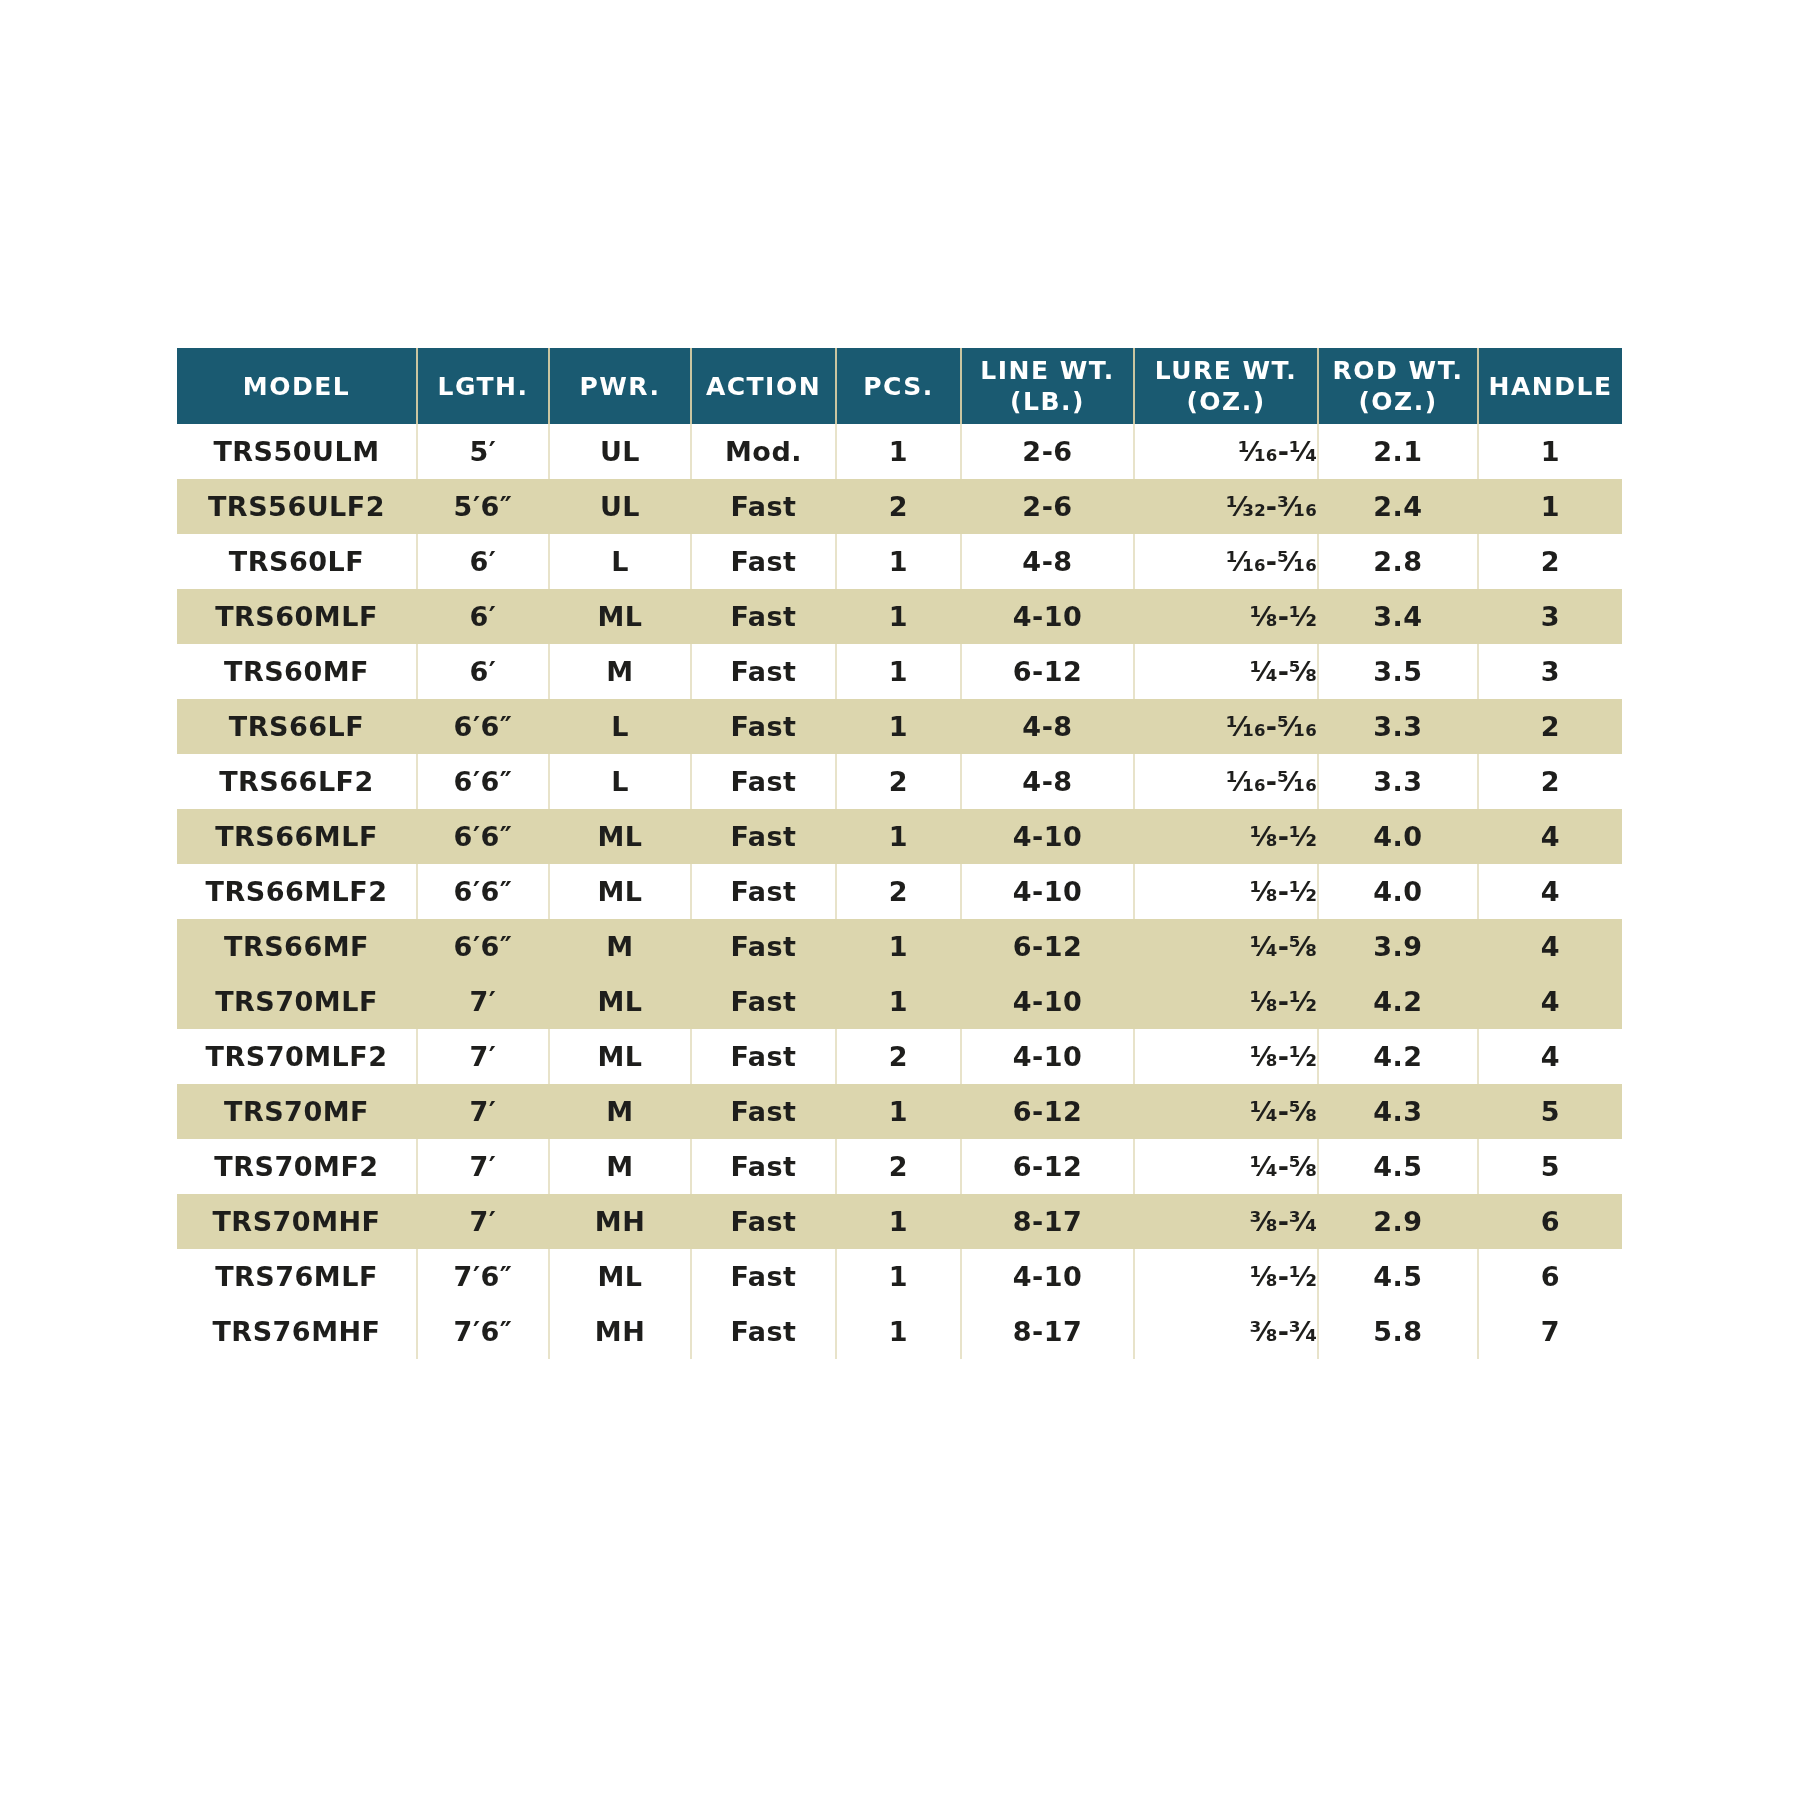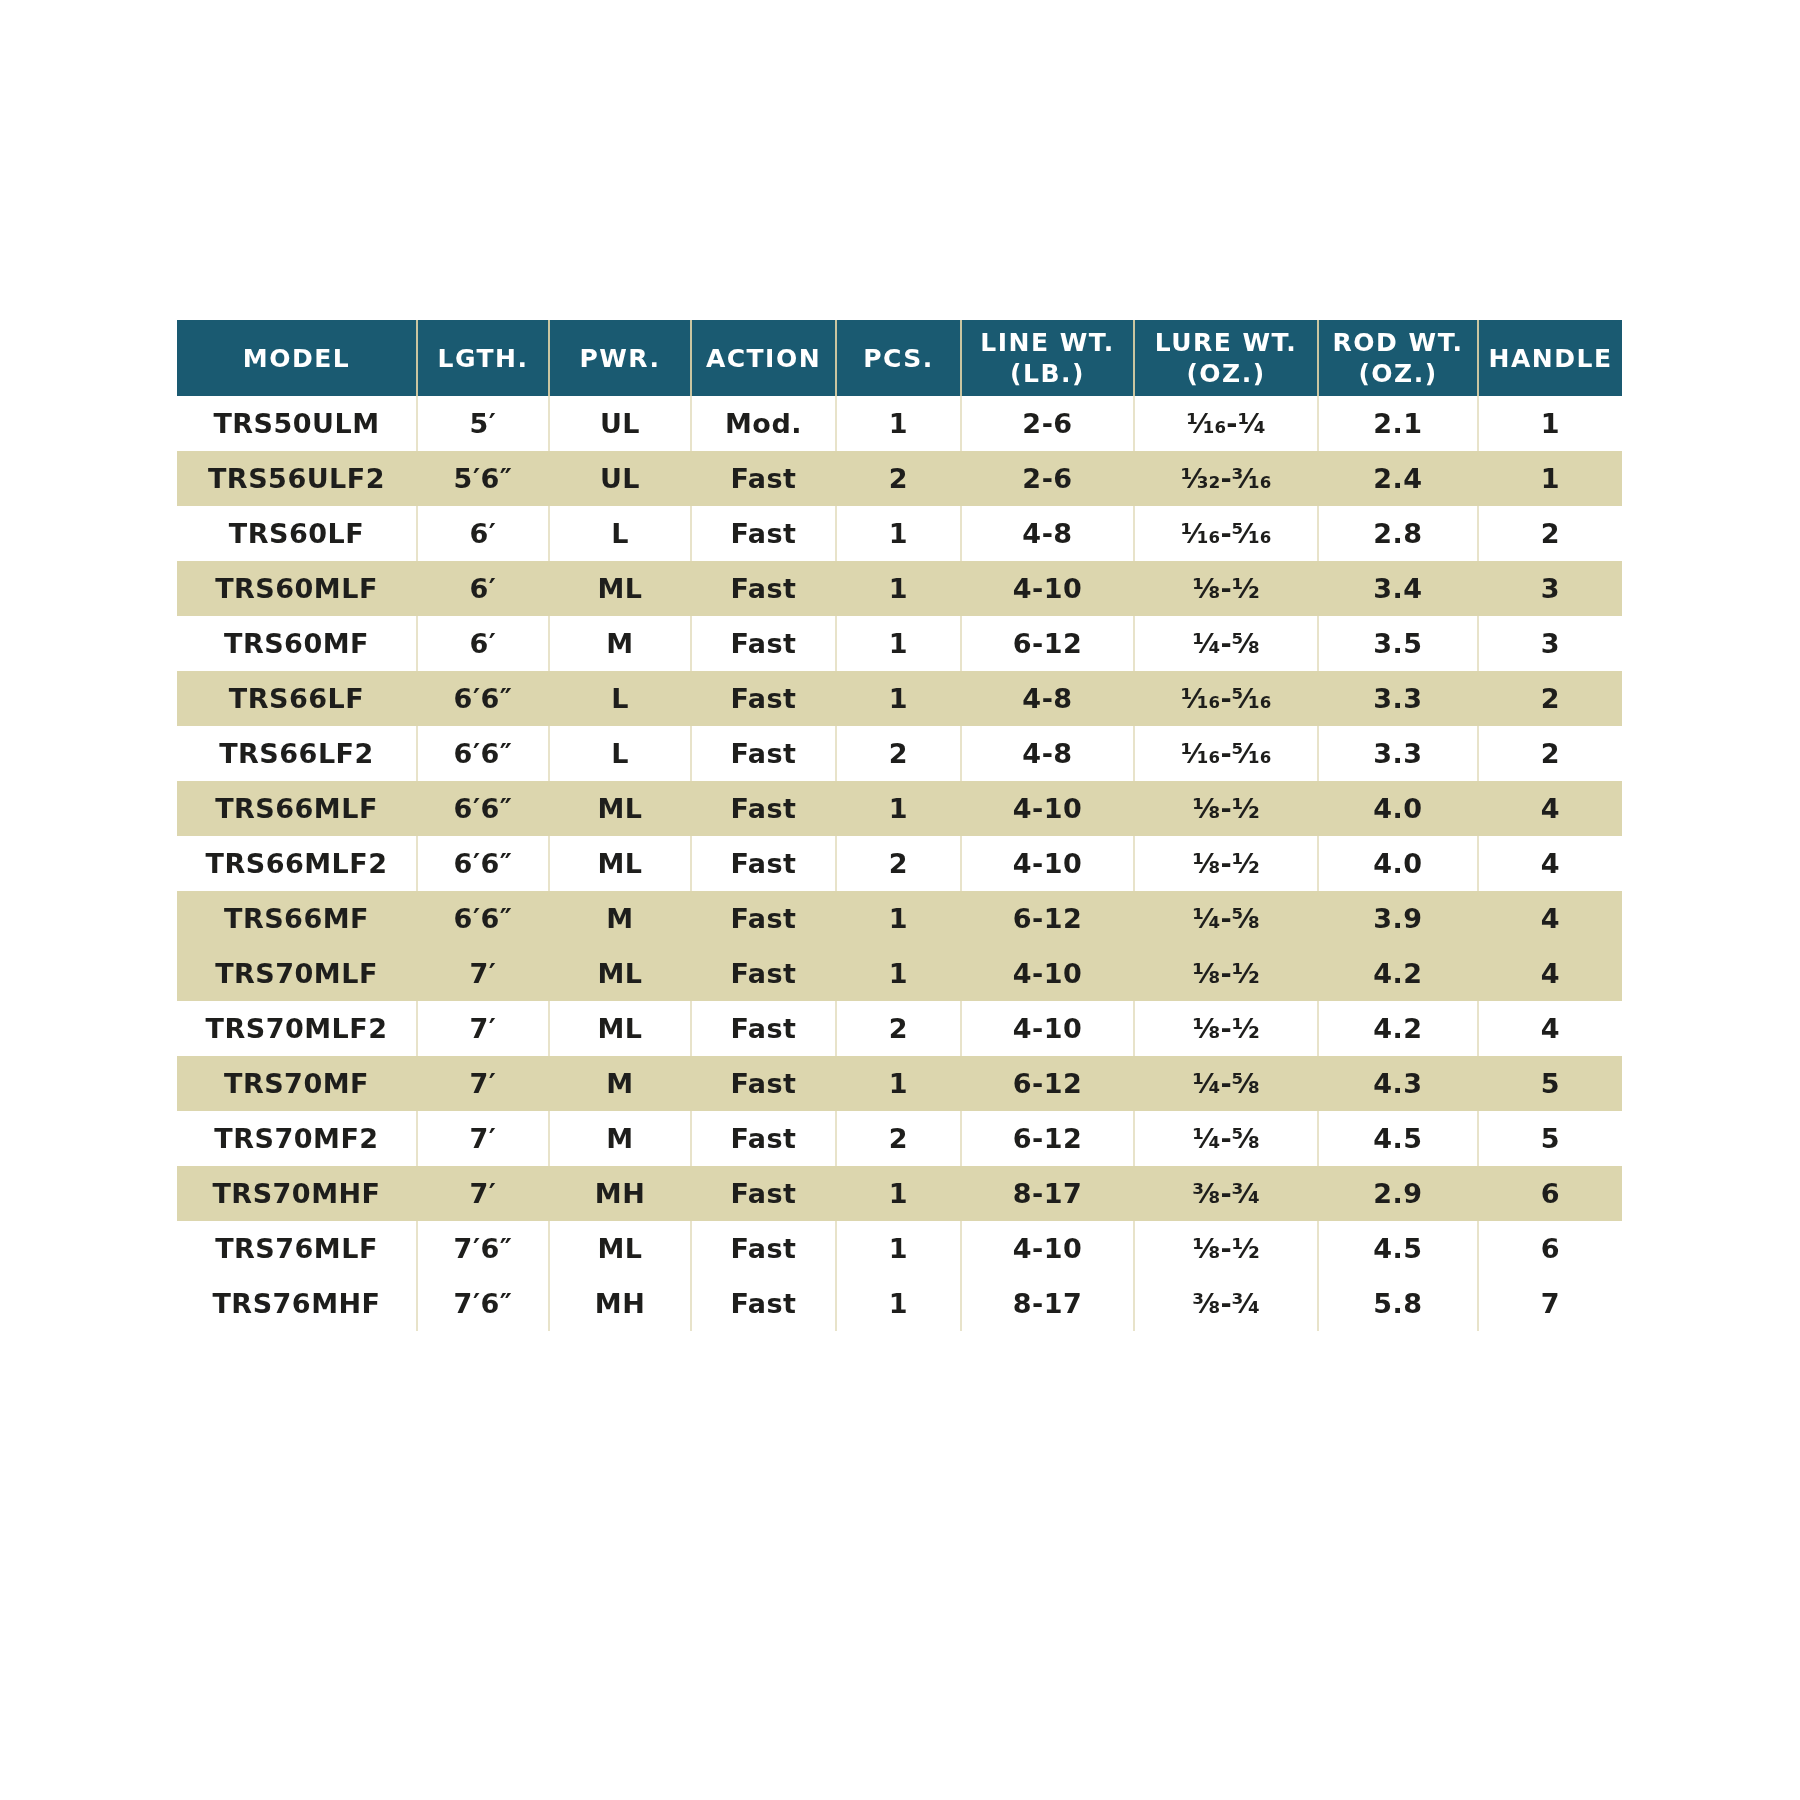--- a/index.html
+++ b/index.html
@@ -4,21 +4,21 @@
 <style>
   html, body { margin: 0; padding: 0; }
   body {
     width: 1800px; height: 1800px;
     background: #ffffff;
     position: relative;
     font-family: "DejaVu Sans", "Liberation Sans", sans-serif;
   }
   table.spec-table {
     position: absolute;
-    left: 177px; top: 320px;
+    left: 177px; top: 348px;
     border-collapse: collapse;
     table-layout: fixed;
   }
   .spec-table th {
     background: #1A5A71;
     color: #ffffff;
     height: 76px;
     font-size: 25px;
     font-weight: bold;
     letter-spacing: 1.5px;
@@ -42,21 +42,21 @@
     letter-spacing: 0.5px;
     padding: 0;
     overflow: hidden;
     white-space: nowrap;
   }
   .spec-table td:last-child { border-right: none; }
   .spec-table tr.shaded td {
     background: #DCD6AE;
     border-right-color: #DCD6AE;
   }
-  .spec-table td.c-lure { letter-spacing: 0; }
+  .spec-table td.c-lure { letter-spacing: 0; text-align: right; }
 </style>
 </head>
 <body>
 
 <table class="spec-table">
   <colgroup>
     <col style="width:240px">
       <col style="width:132px">
       <col style="width:142px">
     <col style="width:145px">

